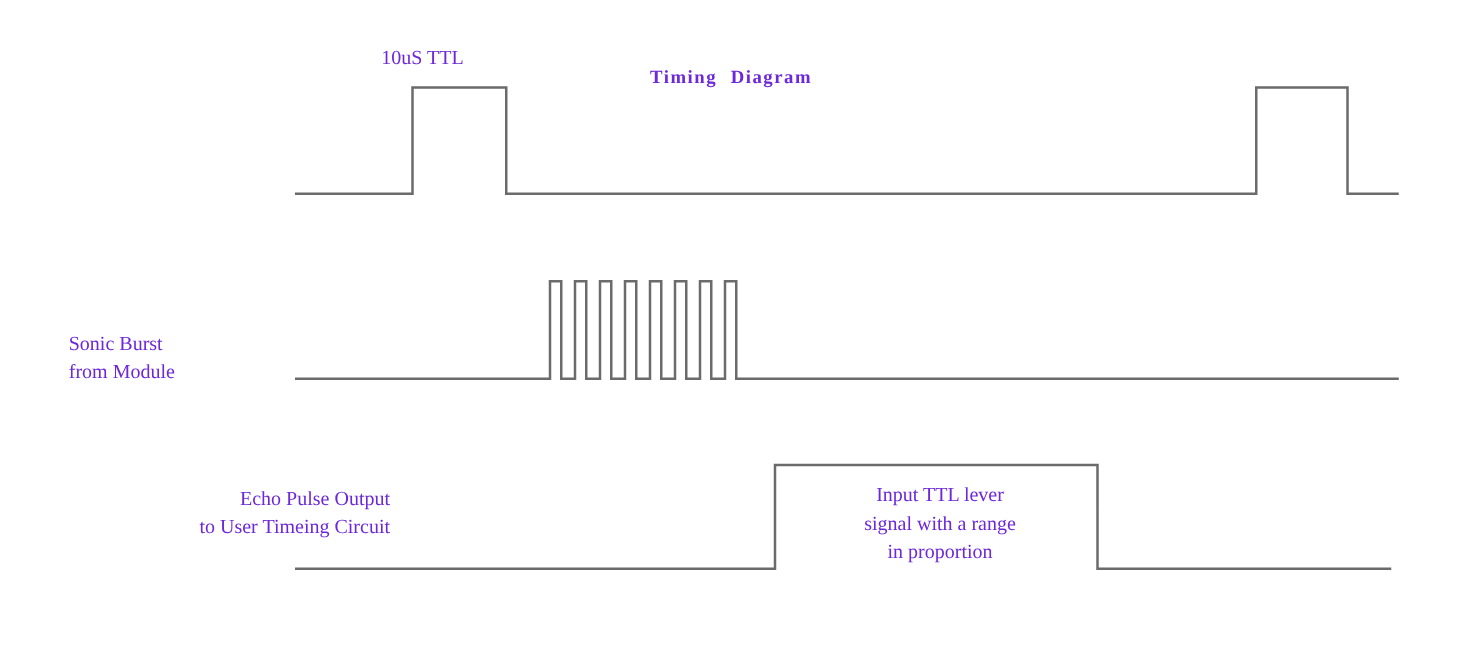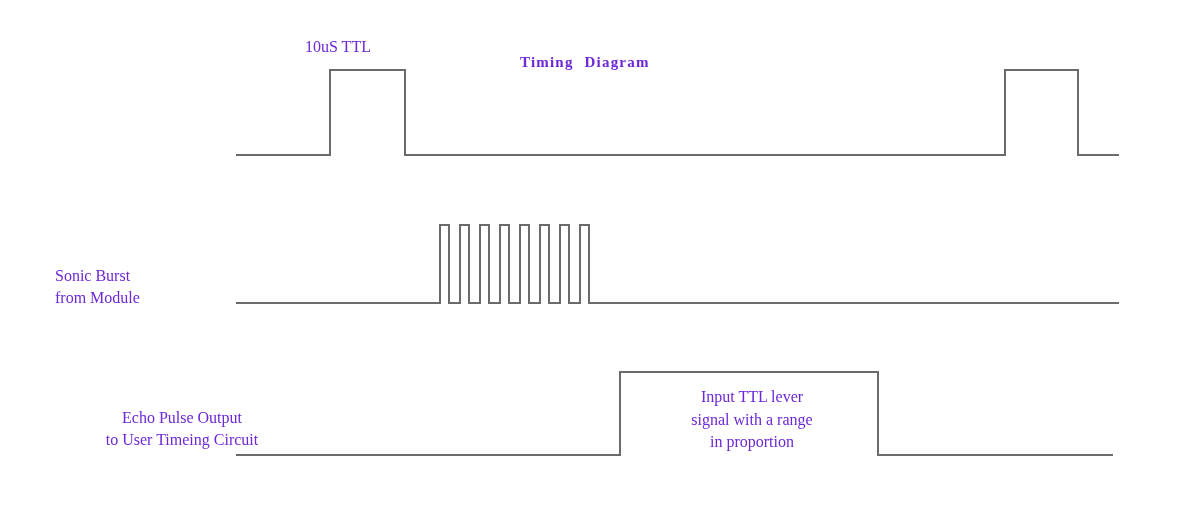--- a/index.html
+++ b/index.html
@@ -64,24 +64,24 @@
   }
   #label-sonic-signal {
     left: 55px;
     top: 265px;
     width: 170px;
     font-size: 16px;
     text-align: left;
   }
   #label-echo-signal {
     left: 52px;
-    top: 407px;
+    top: 389px;
     width: 260px;
     font-size: 16px;
-    text-align: center;
+    text-align: right;
   }
   #label-echo-note {
     left: 632px;
     top: 386px;
     width: 240px;
     font-size: 16px;
     text-align: center;
     line-height: 1.42;
   }
 </style>

